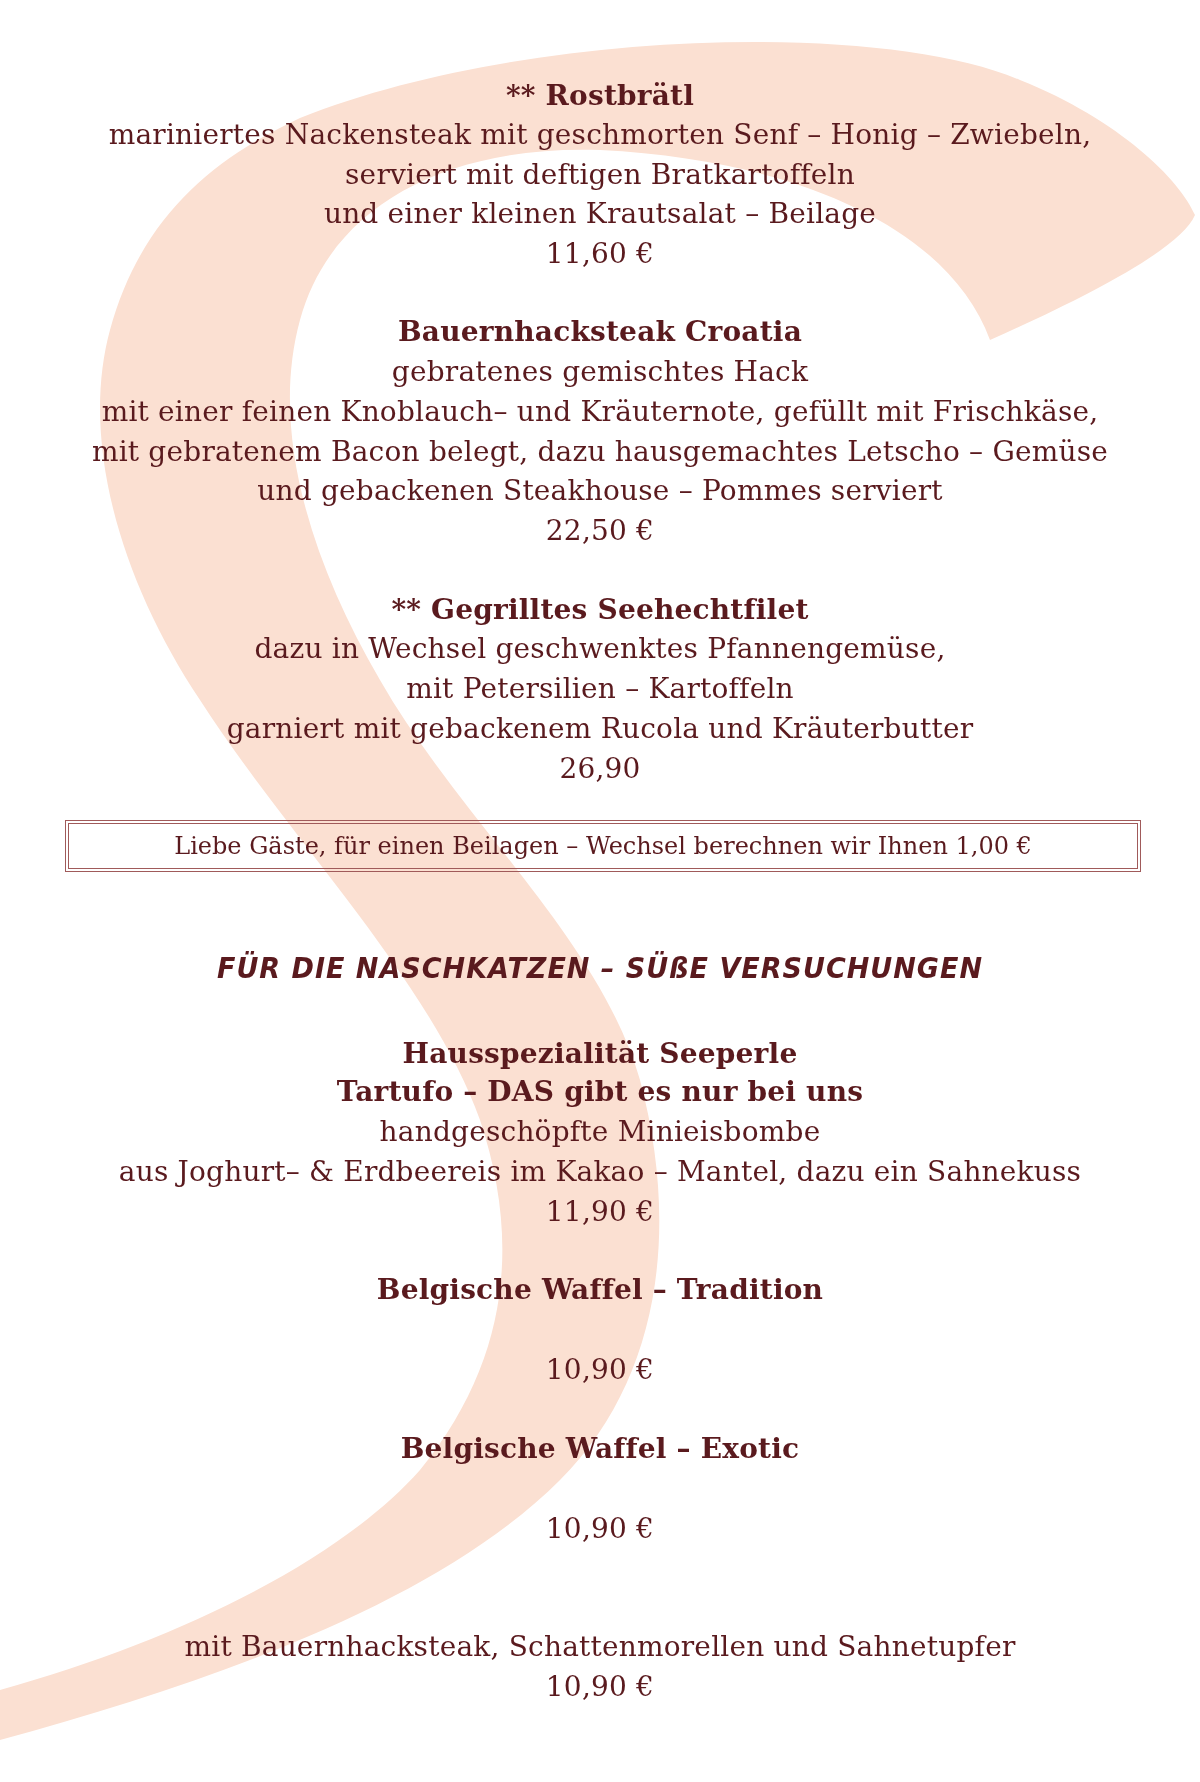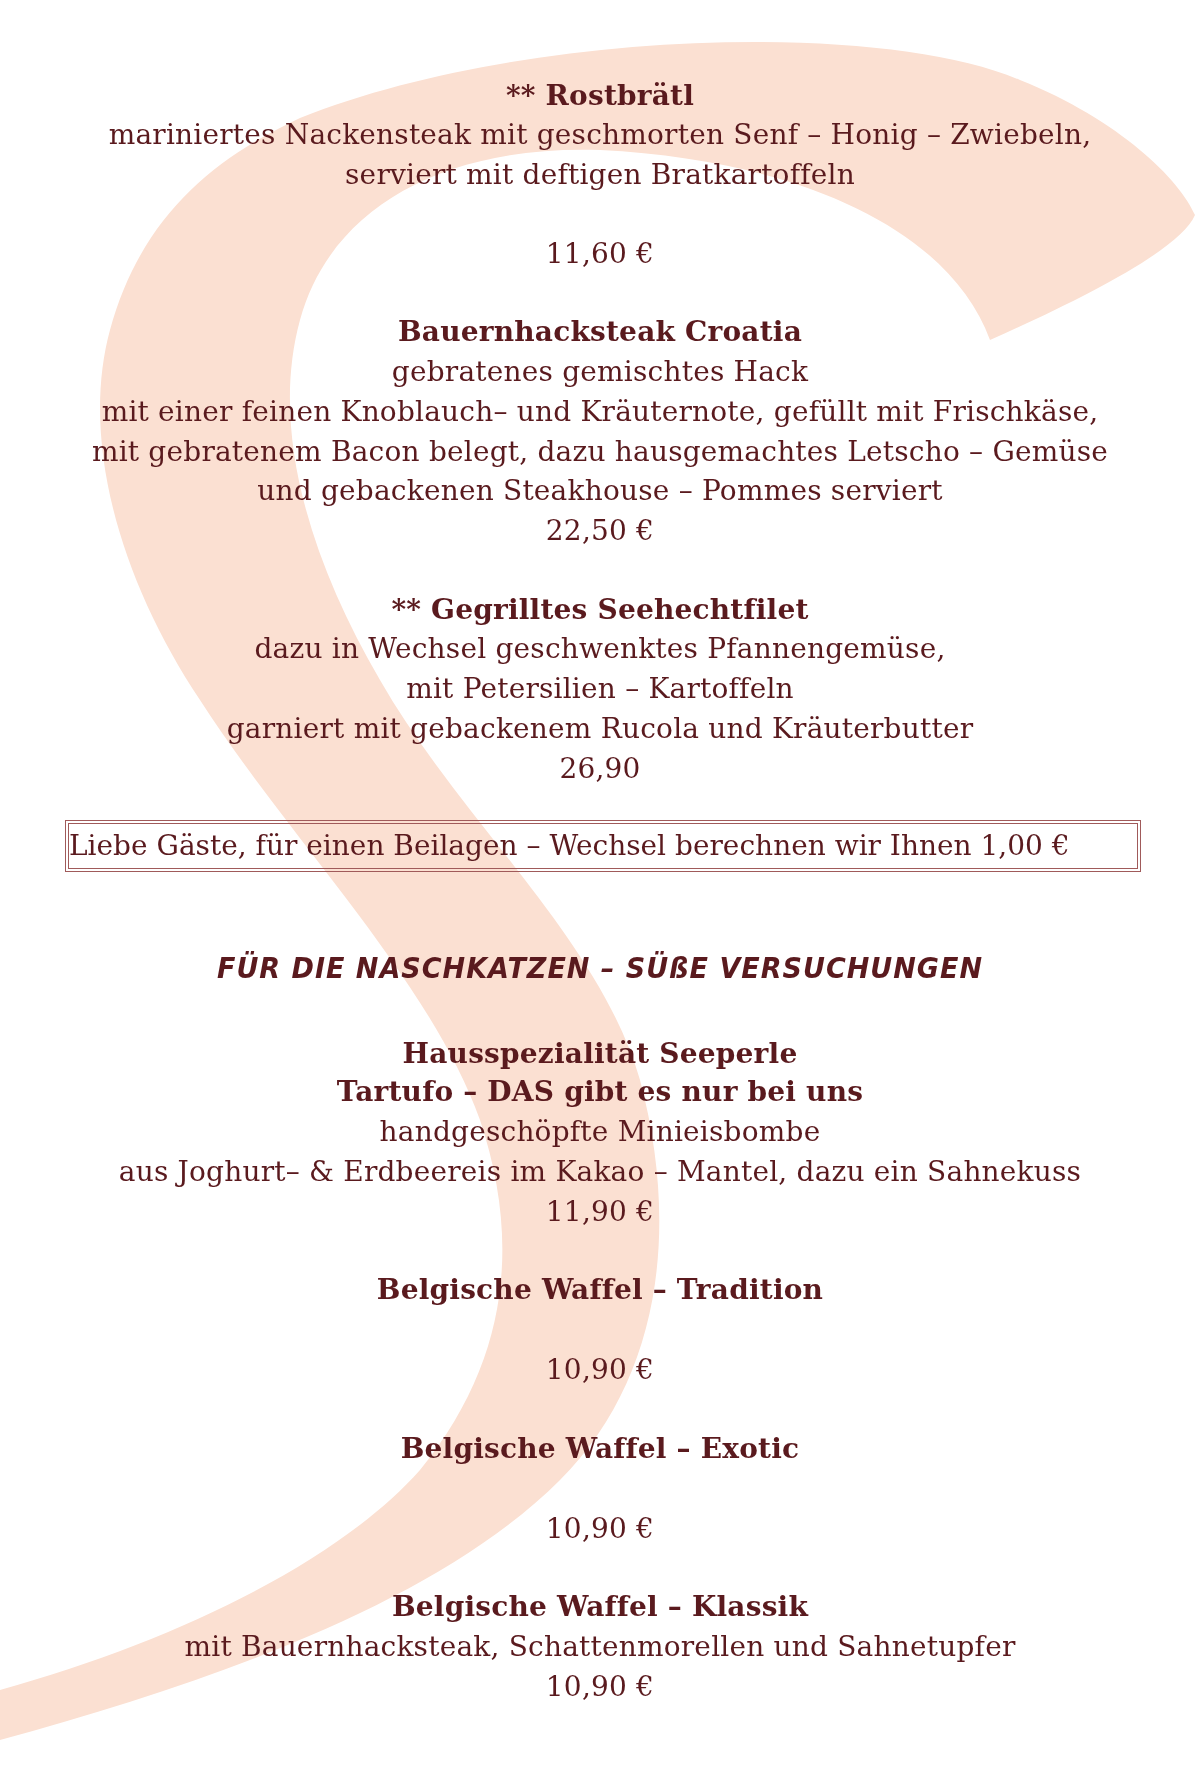--- a/index.html
+++ b/index.html
@@ -14,21 +14,21 @@
   .line {
     position: absolute; left: 0; width: 1200px; text-align: center;
     font-size: 28px; line-height: 40px; height: 40px; white-space: nowrap;
     letter-spacing: 0.2px;
   }
   .title { font-weight: bold; }
   .notice {
     position: absolute; left: 65px; top: 800px; width: 1068px; height: 44px;
     border: 4px double #a05a5a; box-sizing: content-box;
     background: rgba(255,255,255,0.0);
-    text-align: left; font-size: 28px; line-height: 44px; white-space: nowrap;
+    text-align: center; font-size: 24px; line-height: 44px; white-space: nowrap;
   }
   .section-heading {
     position: absolute; left: 0; width: 1200px; top: 928px; text-align: center;
     font-family: "DejaVu Sans", "Liberation Sans", sans-serif;
     font-weight: bold; font-style: italic; font-size: 27px; line-height: 42px;
     letter-spacing: 1px; color: #5a1a1e;
     transform: scaleY(1.05);
   }
 </style>
 </head>
@@ -51,20 +51,21 @@
        C 430 980, 290 840, 200 700
        C 120 580, 80 440, 110 330
        C 140 220, 210 160, 300 118 Z"></path>
 </svg>
 
 <div class="page">
 
   <div class="line title" style="top:56px">** Rostbrätl</div>
   <div class="line" style="top:95px">mariniertes Nackensteak mit geschmorten Senf – Honig – Zwiebeln,</div>
   <div class="line" style="top:135px">serviert mit deftigen Bratkartoffeln</div>
+  <div class="line" style="top:174px">und einer kleinen Krautsalat – Beilage</div>
   <div class="line" style="top:214px">11,60 €</div>
 
   <div class="line title" style="top:292px">Bauernhacksteak Croatia</div>
   <div class="line" style="top:332px">gebratenes gemischtes Hack</div>
   <div class="line" style="top:372px">mit einer feinen Knoblauch– und Kräuternote, gefüllt mit Frischkäse,</div>
   <div class="line" style="top:412px">mit gebratenem Bacon belegt, dazu hausgemachtes Letscho – Gemüse</div>
   <div class="line" style="top:451px">und gebackenen Steakhouse – Pommes serviert</div>
   <div class="line" style="top:491px">22,50 €</div>
 
   <div class="line title" style="top:570px">** Gegrilltes Seehechtfilet</div>
@@ -82,17 +83,16 @@
   <div class="line title" style="top:1052px">Tartufo – DAS gibt es nur bei uns</div>
   <div class="line" style="top:1132px">aus Joghurt– &amp; Erdbeereis im Kakao – Mantel, dazu ein Sahnekuss</div>
   <div class="line" style="top:1172px">11,90 €</div>
 
   <div class="line title" style="top:1250px">Belgische Waffel – Tradition</div>
   <div class="line" style="top:1330px">10,90 €</div>
 
   <div class="line title" style="top:1409px">Belgische Waffel – Exotic</div>
   <div class="line" style="top:1489px">10,90 €</div>
 
-  <div class="line title" style="top:1567px">Belgische Waffel – Klassik</div>
   <div class="line" style="top:1607px">mit Bauernhacksteak, Schattenmorellen und Sahnetupfer</div>
   <div class="line" style="top:1647px">10,90 €</div>
 
 </div>
 
 </body></html>

